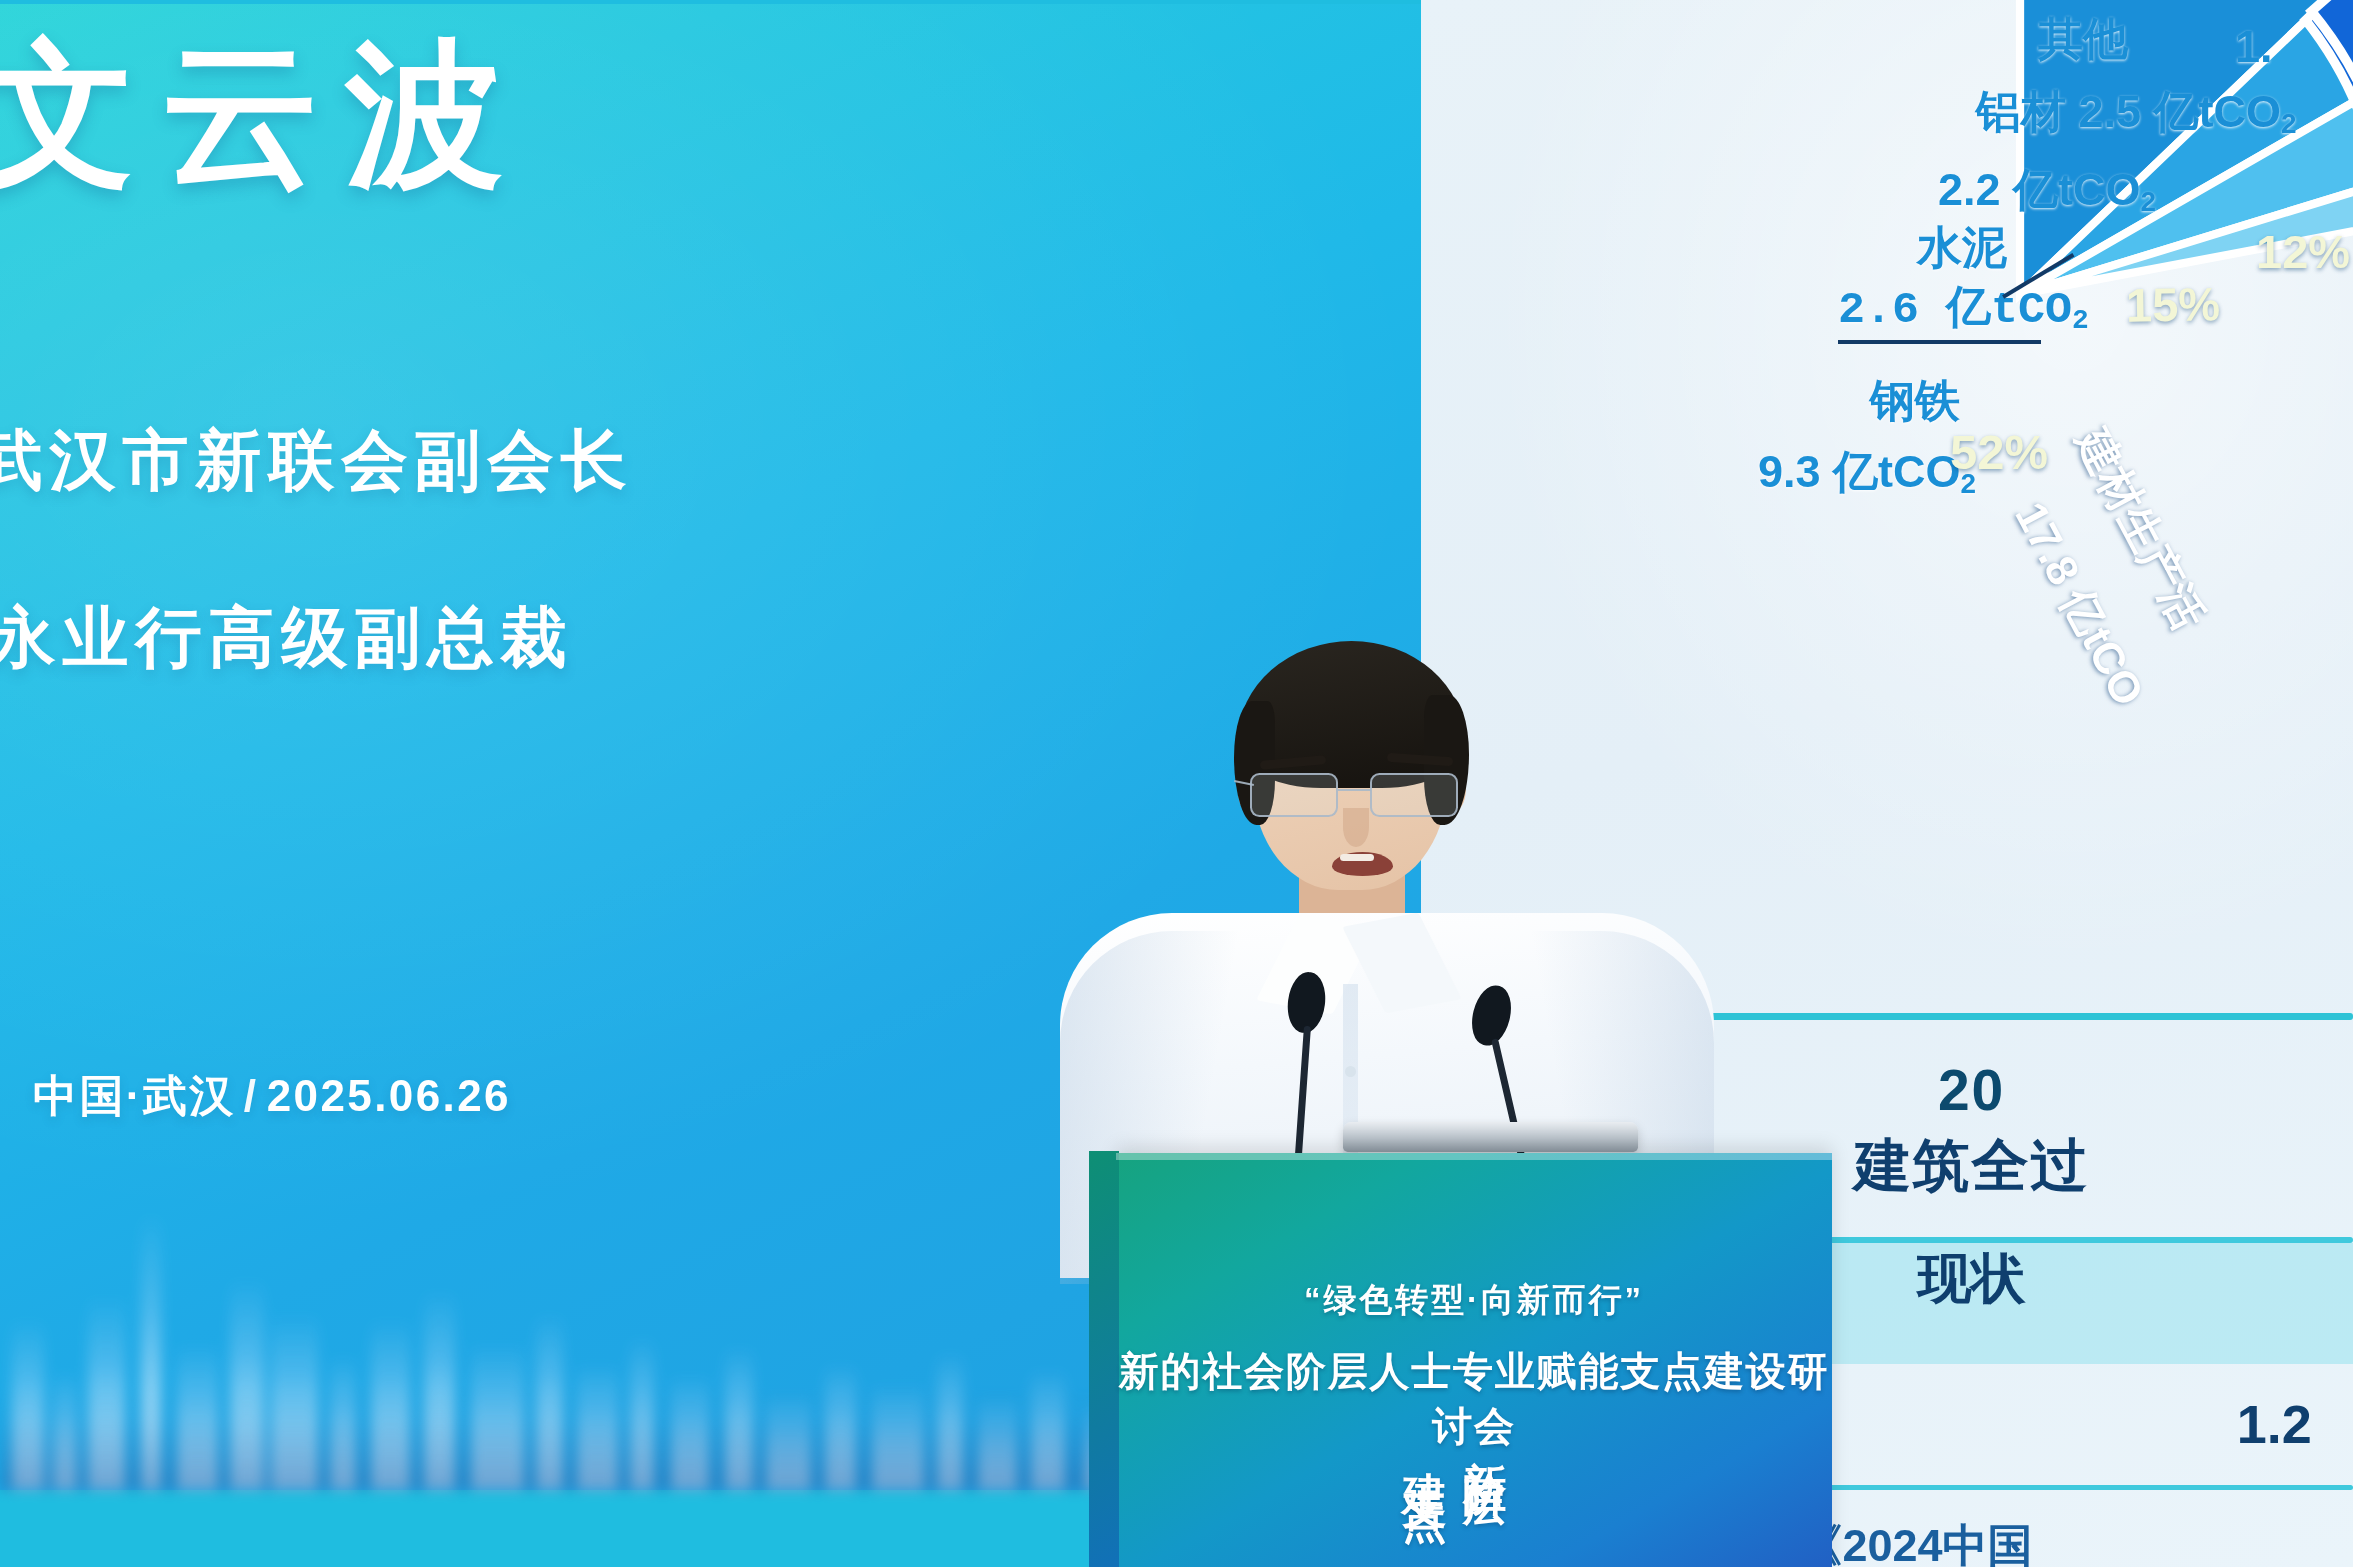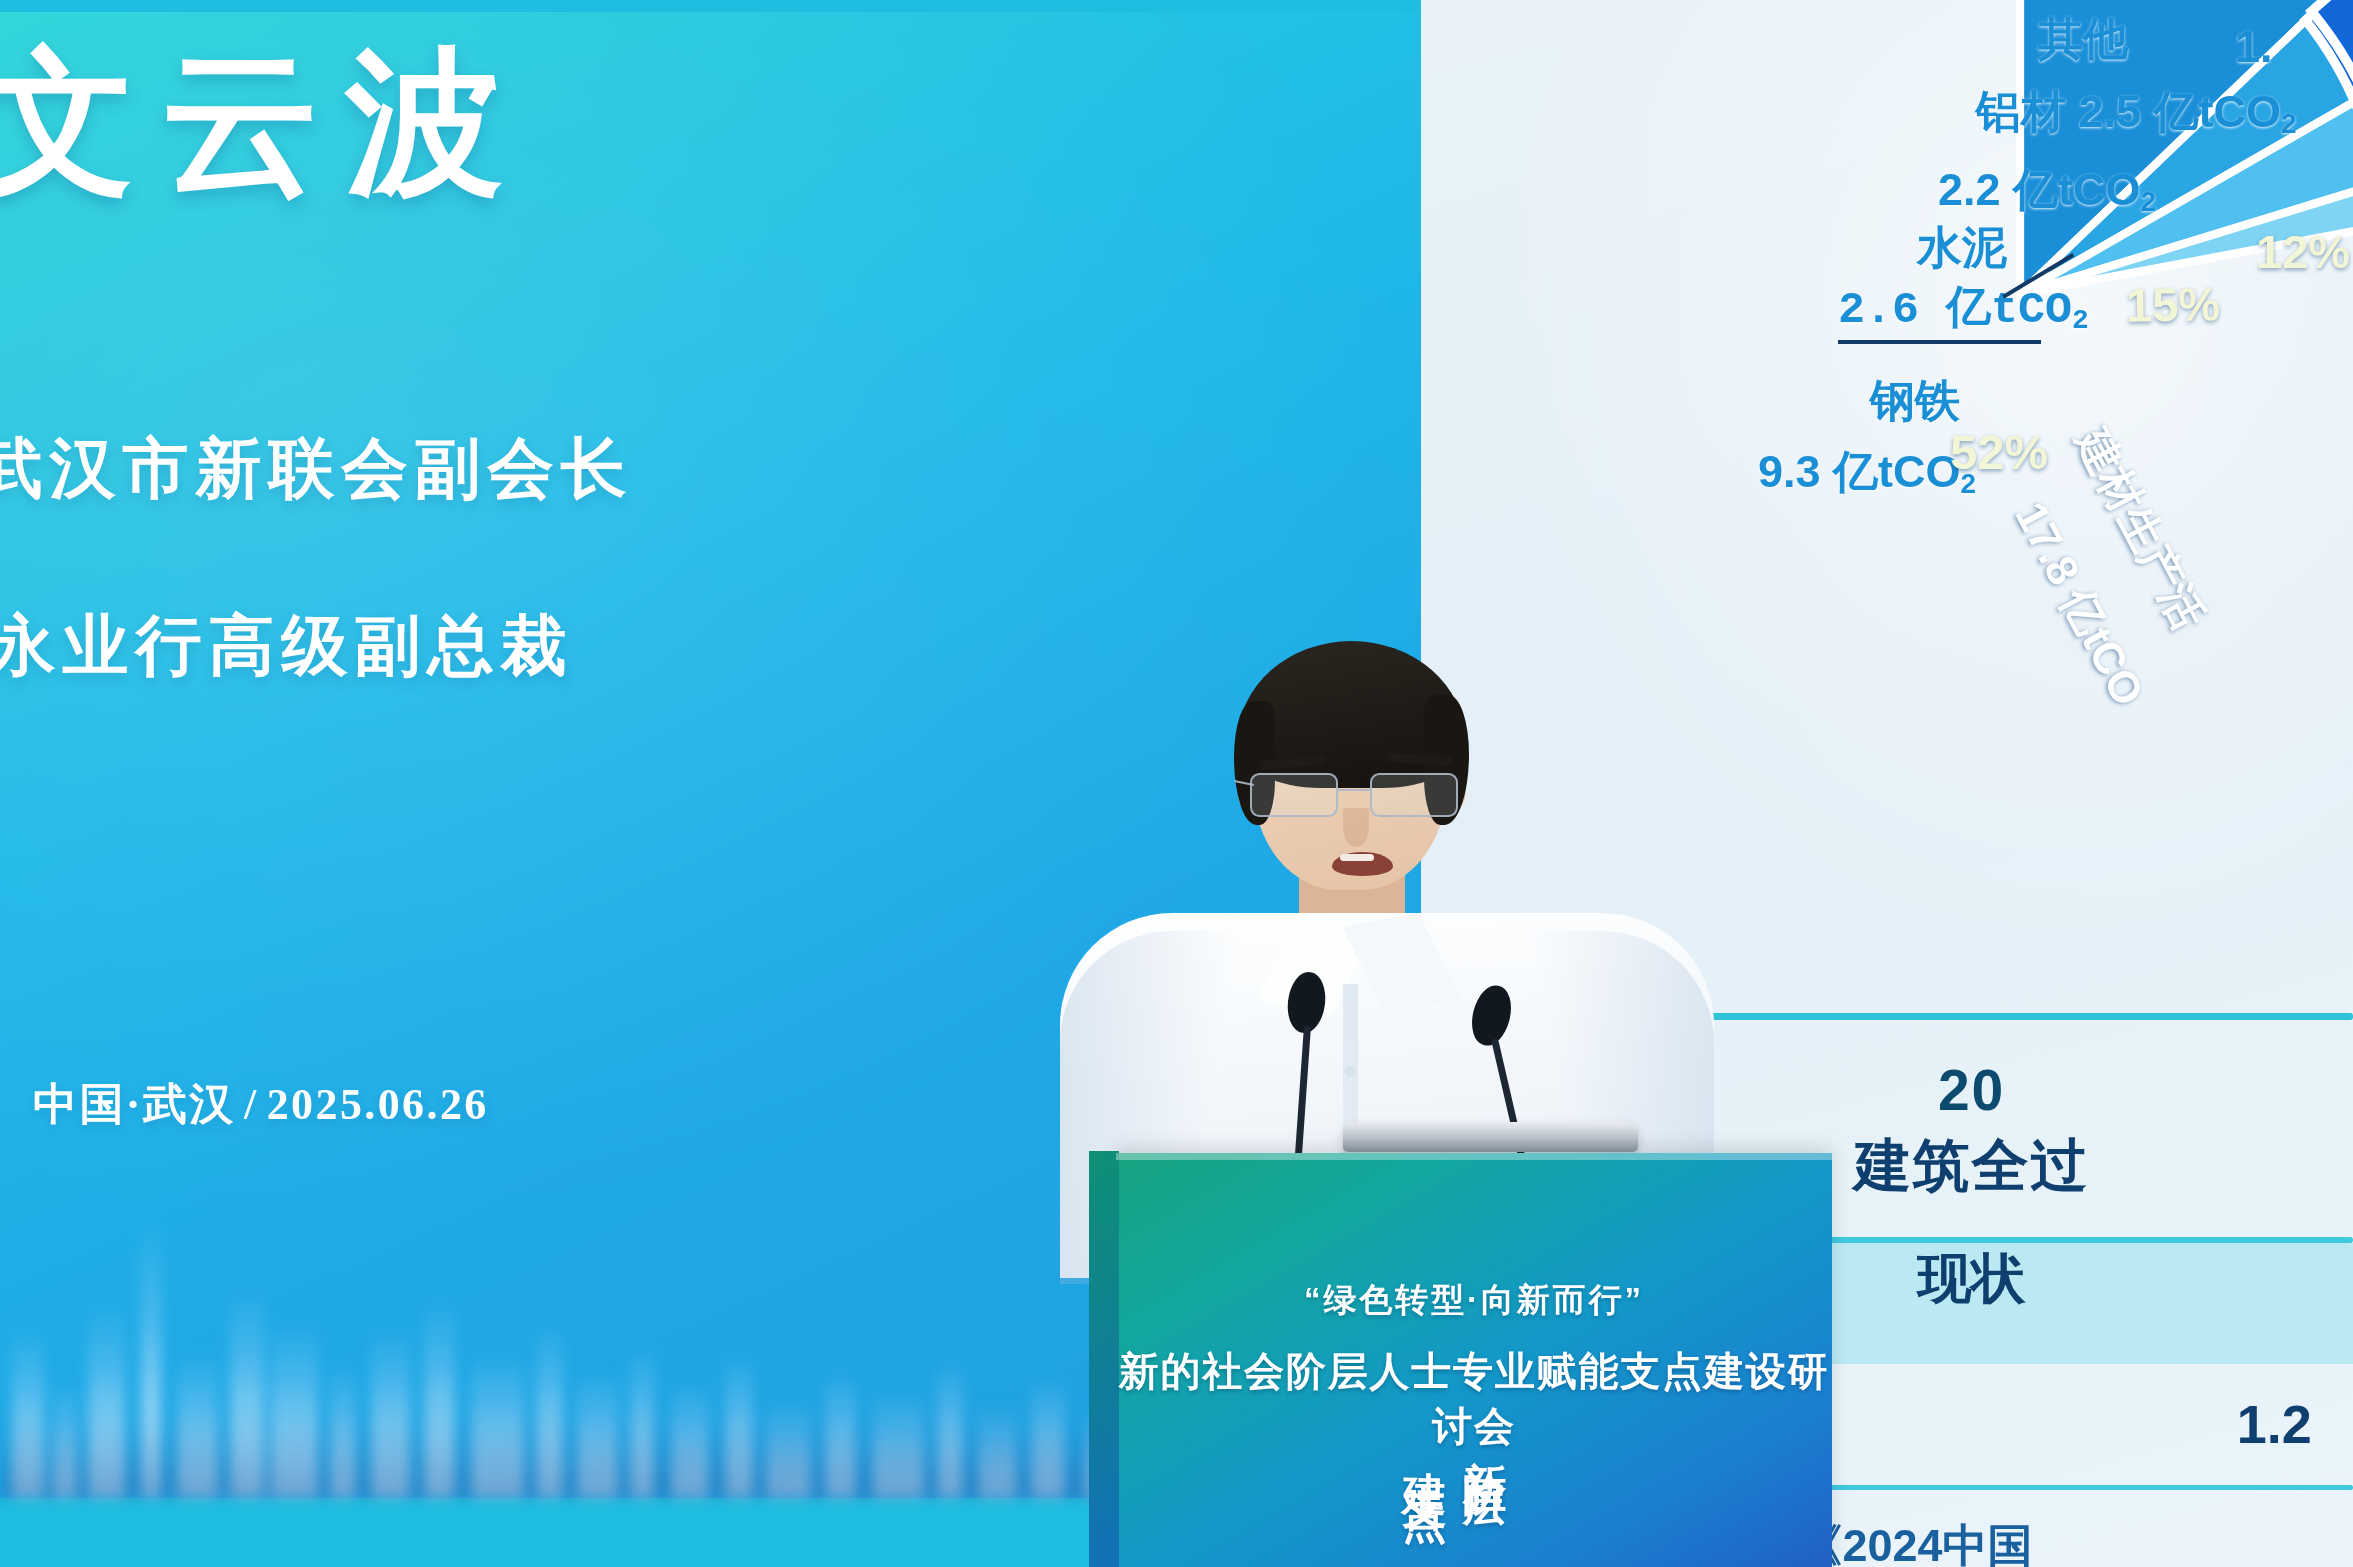--- a/index.html
+++ b/index.html
@@ -8,24 +8,23 @@
 
   #stage {
     position:relative;
     width:2354px; height:1567px;
     overflow:hidden;
     background:#1fbde0;
   }
 
   
   .backdrop {
-    position:absolute; left:0; top:12px; width:1421px; height:1486px;
+    position:absolute; left:0; top:4px; width:1421px; height:1486px;
     background:
       linear-gradient(155deg,#29d4d9 0%, #25c8e0 16%, #1fb9e8 40%, #1fa9e6 66%, #1f9fe0 100%);
-    font-family: Liberation Serif, serif;
   }
   .backdrop .vignette{
     position:absolute; inset:0;
     background:radial-gradient(ellipse 130% 90% at 22% 28%, rgba(255,255,255,.10) 0%, rgba(255,255,255,0) 60%);
   }
 
   
   .skyline { position:absolute; left:0; bottom:0; width:1421px; height:330px; overflow:hidden; filter:blur(6.5px); opacity:.92;}
   .skyline .bar { position:absolute; bottom:0; background:linear-gradient(to top, rgba(236,246,255,.92), rgba(190,225,255,.30) 65%, rgba(160,215,250,0)); }
   .skyline .haze { position:absolute; left:0; bottom:0; width:100%; height:100px;

